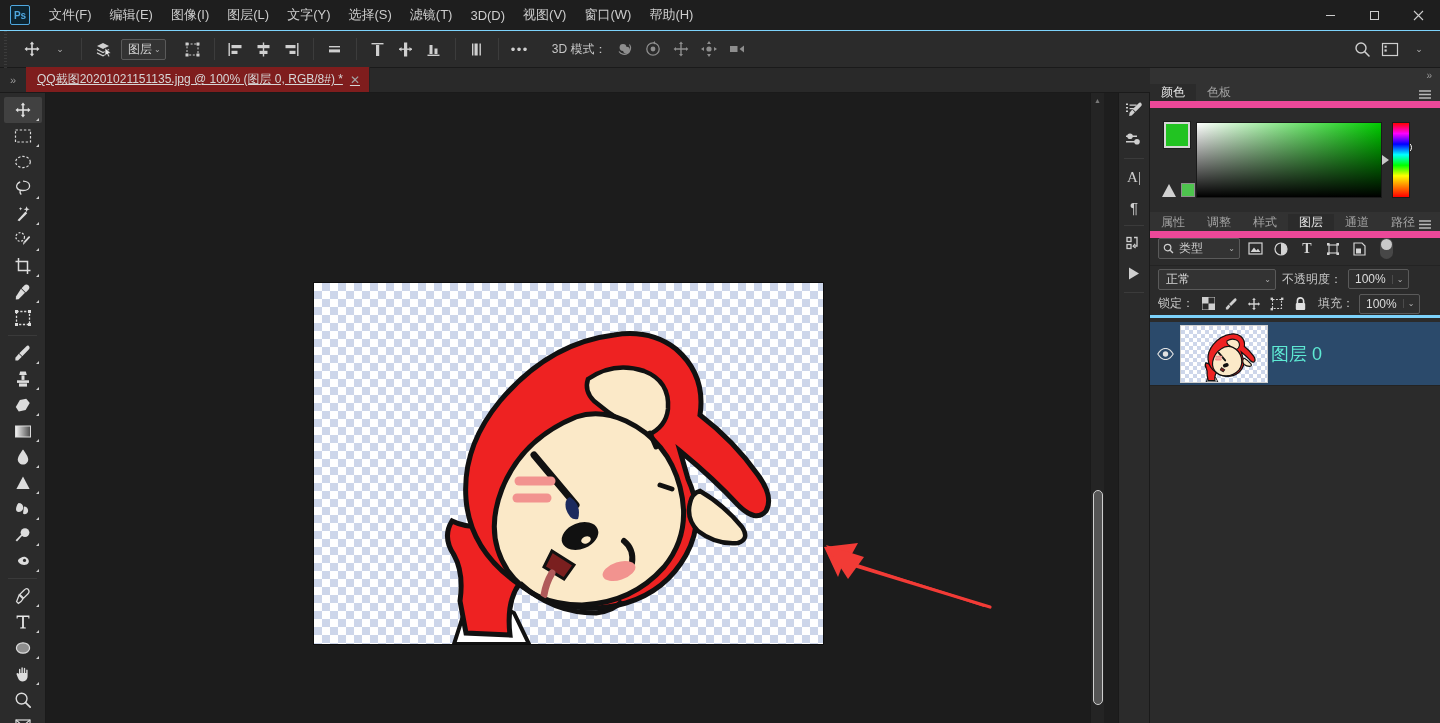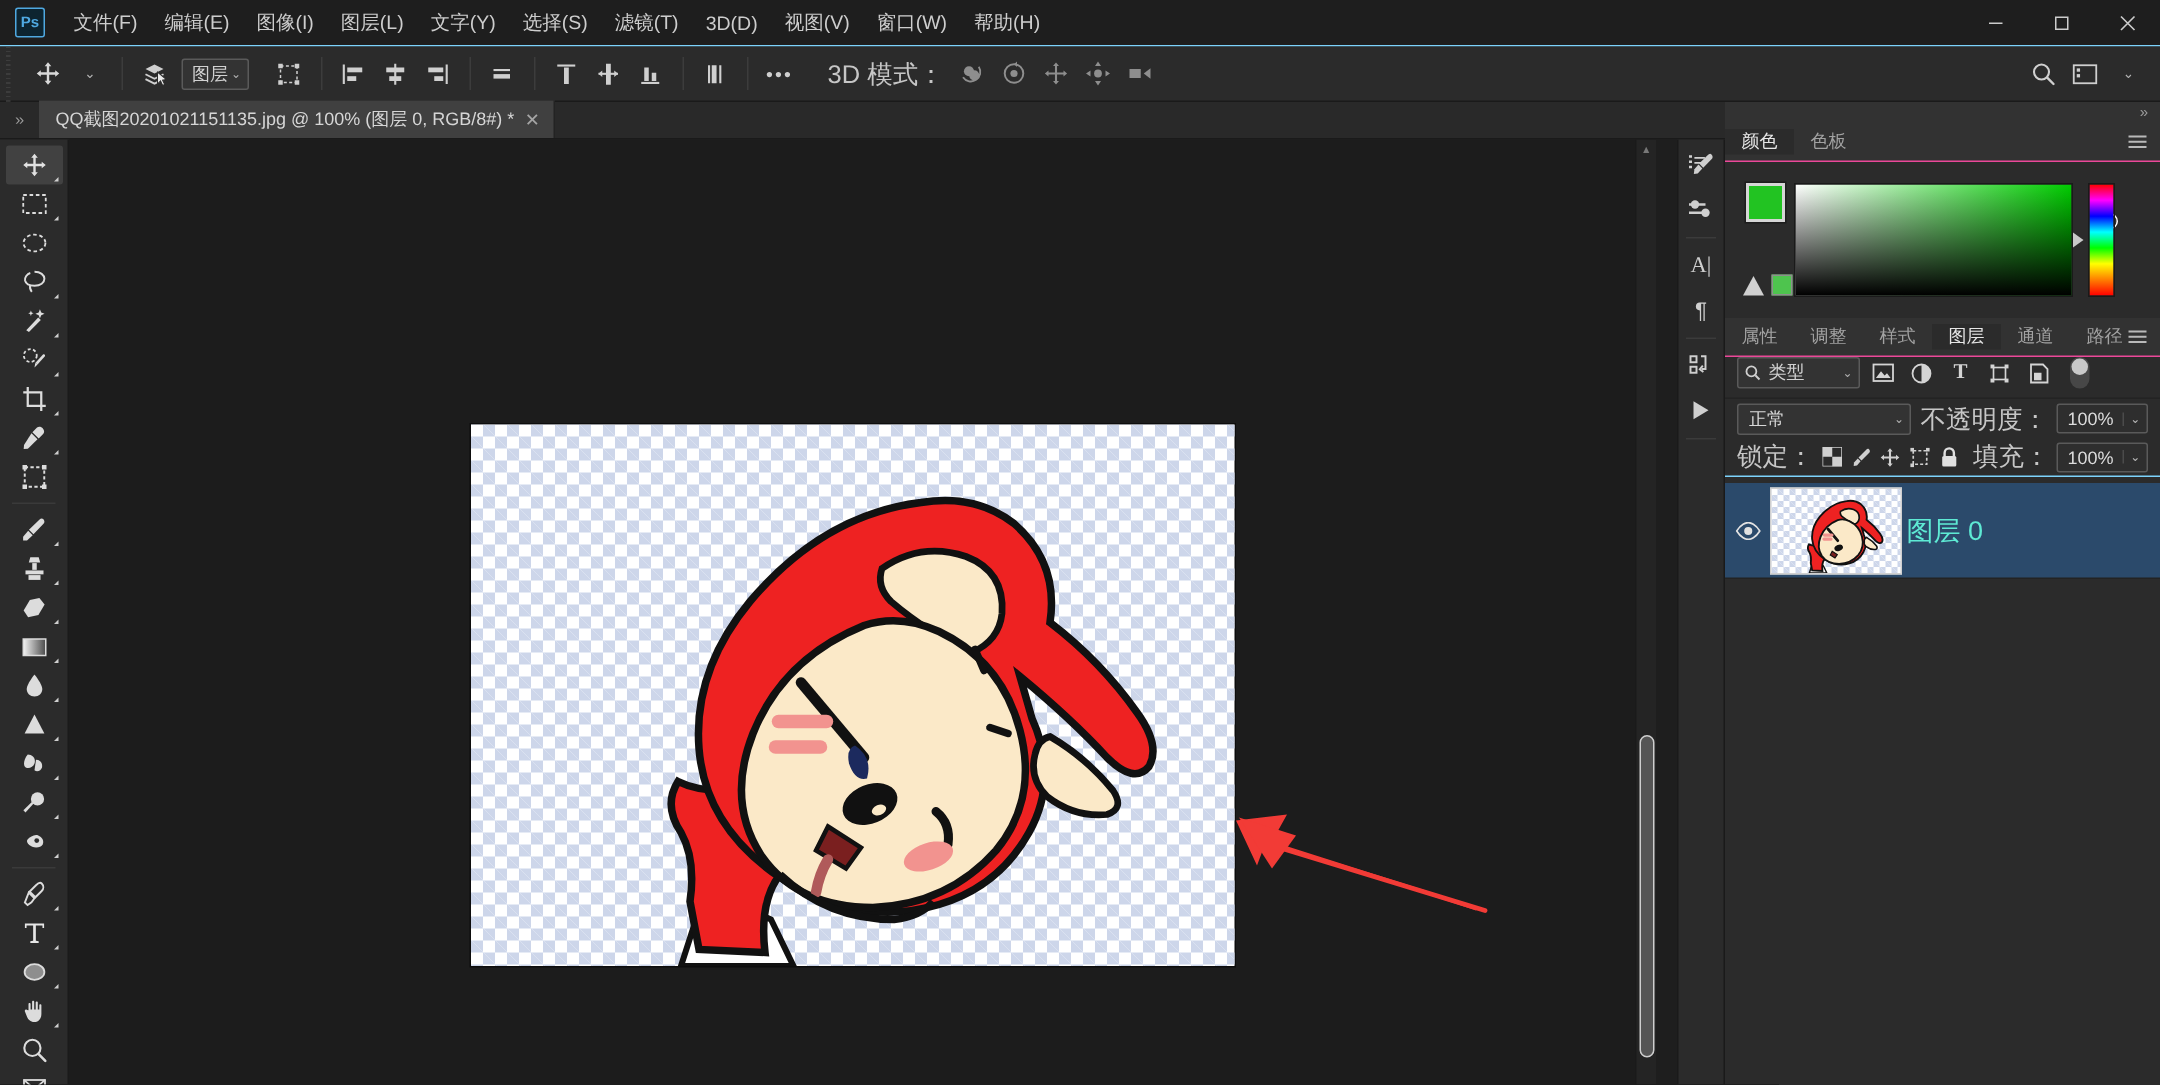--- a/index.html
+++ b/index.html
@@ -50,22 +50,22 @@
   .ic{display:block;}
 
   
   .tabbar{
     position:absolute;left:0;top:68px;width:1440px;height:25px;
     background:#292929;border-bottom:1px solid #1a1a1a;display:flex;align-items:flex-end;
   }
   .collapse-l{width:26px;height:25px;display:flex;align-items:center;justify-content:center;
     color:#9a9a9a;font-size:11px;}
   .doctab{
-    height:25px;background:#404040;display:flex;align-items:center;gap:7px;
-    padding:0 9px 0 11px;font-size:12px;color:#d6d6d6;border-right:1px solid #232323;
+    height:25px;background:#7f1d1d;display:flex;align-items:center;gap:7px;
+    padding:0 9px 0 11px;font-size:12px;color:#d6d6d6;border-right:1px solid #232323;text-decoration:underline;
   }
   .doctab .x{color:#a5a5a5;font-size:12px;line-height:1;}
 
   
   .toolbar{
     position:absolute;left:0;top:93px;width:46px;height:630px;background:#2b2b2b;
     border-right:1px solid #1a1a1a;padding-top:4px;
   }
   .tool{
     position:relative;width:38px;height:26px;margin:0 auto 0 4px;border-radius:2px;
@@ -104,22 +104,22 @@
     position:absolute;left:1118px;top:93px;width:32px;height:630px;background:#2b2b2b;
     border-right:1px solid #1a1a1a;border-left:1px solid #1a1a1a;padding-top:2px;
   }
   .raili{width:30px;height:30px;display:flex;align-items:center;justify-content:center;color:#cfcfcf;}
   .railsep{height:1px;background:#3b3b3b;margin:3px 5px;}
 
   
   .rightdock{position:absolute;left:1150px;top:68px;width:290px;height:655px;background:#2b2b2b;}
   .dockcollapse{height:14px;display:flex;align-items:center;justify-content:flex-end;padding-right:8px;
     color:#9a9a9a;font-size:10px;background:#323232;}
-  .paneltabs{height:26px;background:#323232;display:flex;align-items:center;position:relative;
-    border-bottom:1px solid #ec4899;}
+  .paneltabs{height:26px;background:#323232;display:flex;align-items:flex-end;position:relative;
+    border-bottom:7px solid #ec4899;}
   .ptab{padding:0 11px;display:flex;align-items:center;font-size:12px;color:#a2a2a2;}
   .ptab.active{background:#2b2b2b;color:#e6e6e6;}
   .pmenu{position:absolute;right:8px;top:0;height:26px;display:flex;align-items:center;color:#b9b9b9;font-size:12px;}
 
   .colorbody{height:104px;background:#2b2b2b;position:relative;padding:8px 10px;}
   .swatch-fg{position:absolute;left:14px;top:14px;width:26px;height:26px;background:#22c322;
     border:2px solid #d6d6d6;outline:1px solid #1d1d1d;}
   .swatch-bg{position:absolute;left:32px;top:32px;width:26px;height:26px;background:#eeee22;
     border:1px solid #1d1d1d;z-index:-1;}
   .gamut{position:absolute;left:12px;top:75px;display:flex;align-items:center;gap:5px;}
@@ -147,23 +147,23 @@
   .toggle{width:13px;height:21px;border-radius:7px;background:#474747;position:relative;margin-left:6px;}
   .toggle:after{content:"";position:absolute;left:1px;top:1px;width:11px;height:11px;border-radius:50%;background:#c9c9c9;}
 
   .blendrow{height:26px;display:flex;align-items:center;padding:0 8px;gap:6px;}
   .blendsel{display:flex;align-items:center;justify-content:space-between;width:118px;height:21px;
     border:1px solid #5a5a5a;background:#333;border-radius:2px;padding:0 4px 0 7px;font-size:12px;color:#d8d8d8;}
   .numfield{display:flex;align-items:center;height:20px;border:1px solid #5a5a5a;background:#2e2e2e;
     border-radius:2px;}
   .numfield .v{padding:0 6px;font-size:12px;color:#dcdcdc;}
   .numfield .cv{width:16px;text-align:center;border-left:1px solid #4b4b4b;font-size:8px;color:#b6b6b6;}
-  .lockrow{height:26px;display:flex;align-items:center;padding:0 8px;gap:5px;border-bottom:1px solid #7dd3fc;}
+  .lockrow{height:26px;display:flex;align-items:center;padding:0 8px;gap:5px;border-bottom:3px solid #7dd3fc;}
   .lico{width:18px;height:18px;display:flex;align-items:center;justify-content:center;color:#cfcfcf;}
-  .lbl{font-size:17px;color:#c6c6c6;white-space:nowrap;}
+  .lbl{font-size:12px;color:#c6c6c6;white-space:nowrap;}
 
   .layerlist{padding-top:4px;}
   .layerrow{height:64px;display:flex;align-items:center;background:#2b4a6b;border-bottom:1px solid #232323;}
   .eye{width:30px;height:64px;display:flex;align-items:center;justify-content:center;color:#e0e0e0;}
   .thumb{width:88px;height:58px;border:1px solid #cfcfcf;position:relative;overflow:hidden;
     background-color:#ffffff;
     background-image:
       linear-gradient(45deg,#cdd6ea 25%,transparent 25%,transparent 75%,#cdd6ea 75%),
       linear-gradient(45deg,#cdd6ea 25%,transparent 25%,transparent 75%,#cdd6ea 75%);
     background-size:8px 8px;background-position:0 0,4px 4px;}

